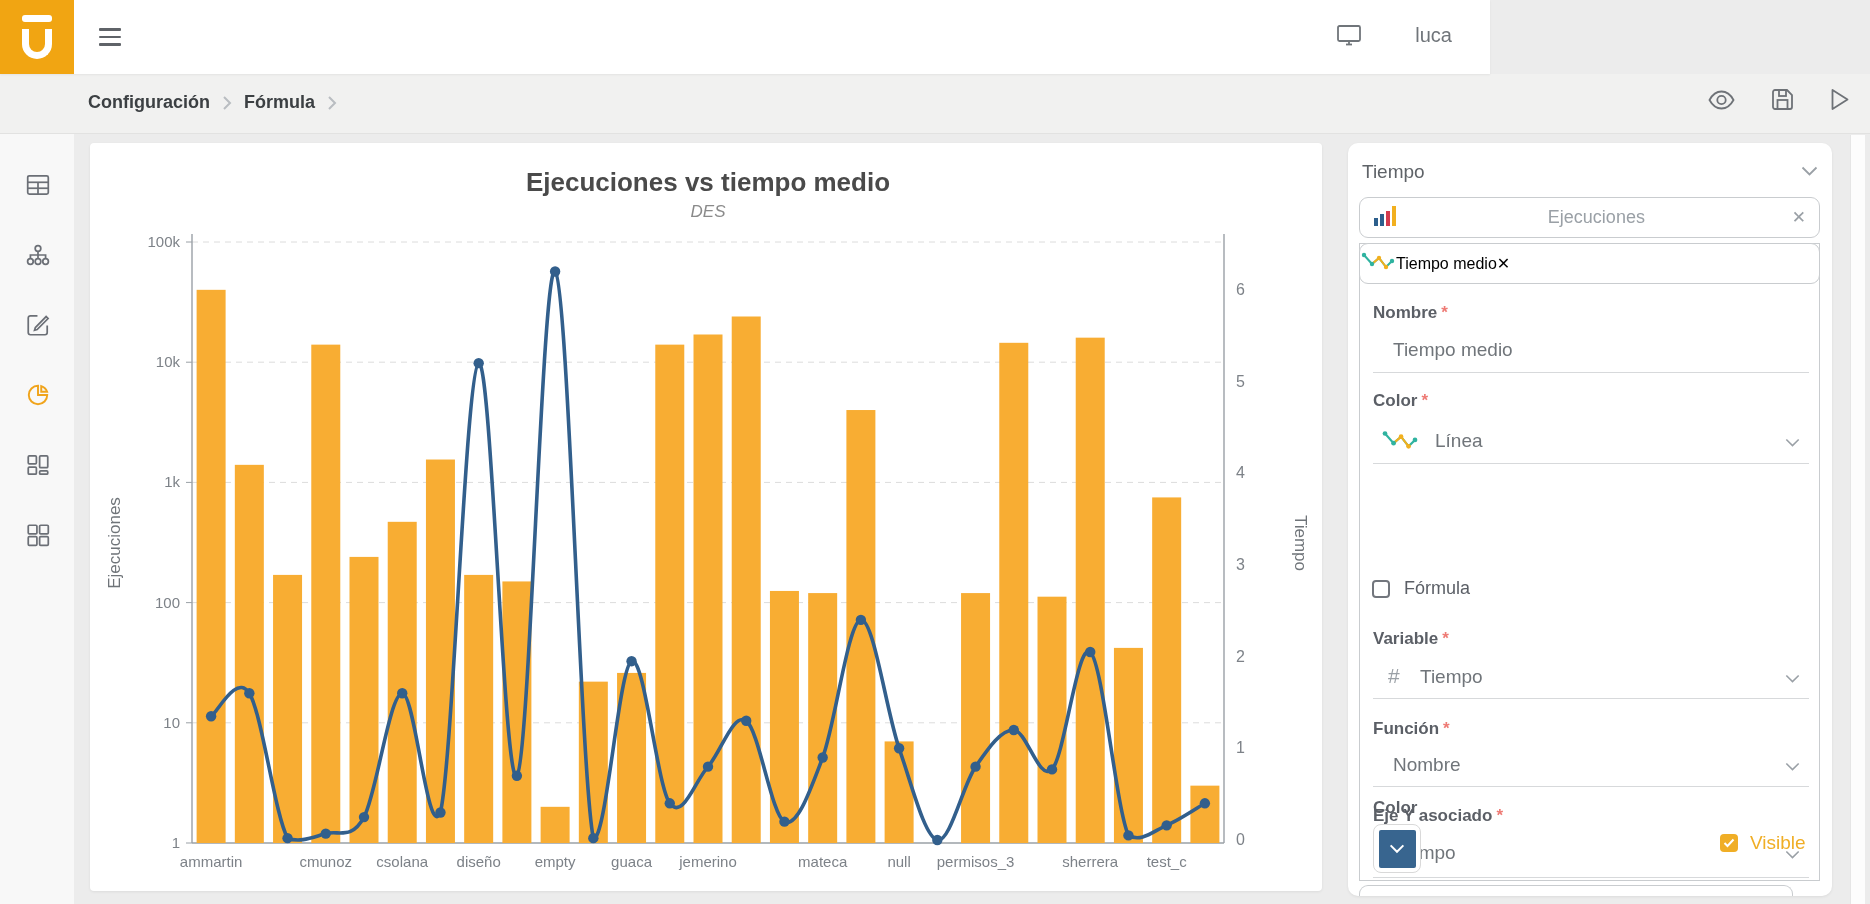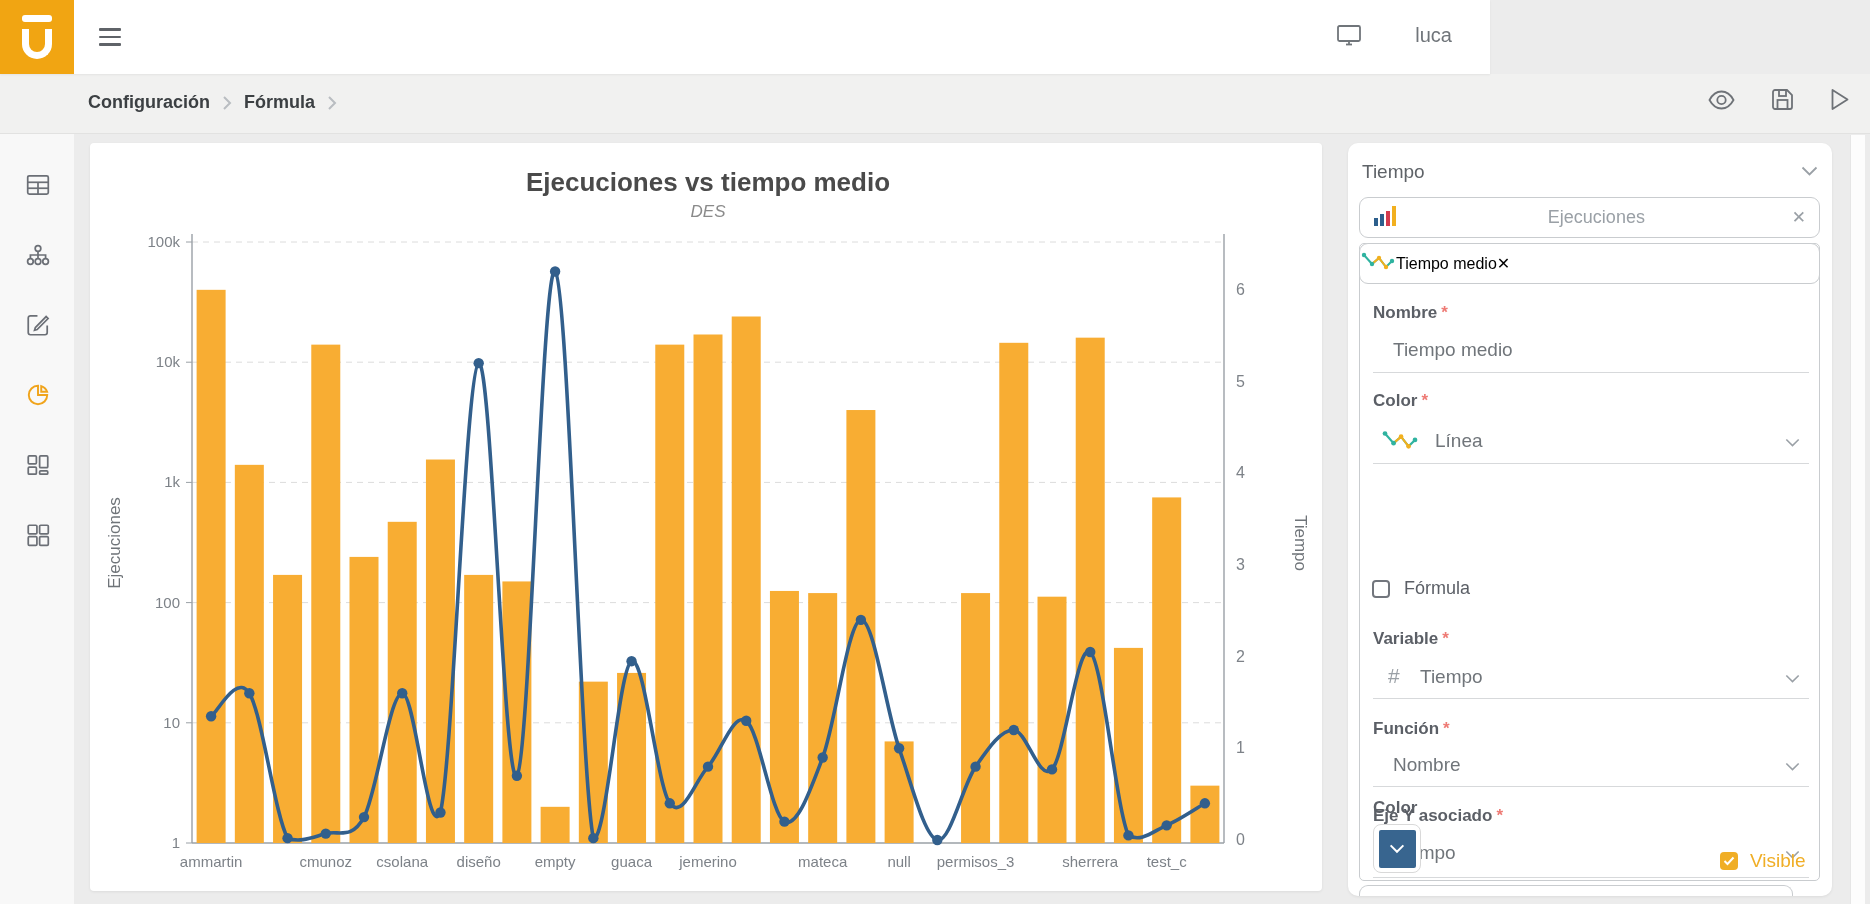--- a/index.html
+++ b/index.html
@@ -44,37 +44,37 @@
     border-radius:10px; box-shadow:0 1px 3px rgba(0,0,0,.07); overflow:hidden; }
   #panel-header { position:absolute; left:14px; top:12px; width:456px; height:34px;
     display:flex; justify-content:space-between; align-items:center; cursor:pointer; }
   #panel-header .ph-label { color:#5f6368; font-size:19px; }
   .chip { position:absolute; left:11px; width:461px; height:41px; border:1px solid #c9cccf;
     border-radius:9px; background:#fff; display:flex; align-items:center; cursor:pointer; }
   .chip .chip-icon { margin-left:11px; }
   .chip .chip-label { flex:1; text-align:center; color:#9aa0a6; font-size:18px; }
   .chip .chip-close { margin-right:13px; color:#9aa0a6; font-size:17px; cursor:pointer; }
   #series-card { position:absolute; left:11px; top:100px; width:461px; height:638px;
-    border:1px solid #c9cccf; border-radius:5px; background:#fff; }
+    border:1px solid #c9cccf; border-radius:0; background:#fff; }
   #series-card .chip-header { position:absolute; left:-1px; top:-1px; width:461px; height:41px;
     border:1px solid #c9cccf; border-radius:9px; display:flex; align-items:center; background:#fff; }
   .f-label { position:absolute; left:13px; color:#5b5f66; font-size:17px;font-weight:bold; }
   .f-req { color:#ee7a74; margin-left:4px; }
   .f-value { position:absolute; color:#70757a; font-size:19px; }
   .f-line { position:absolute; left:13px; width:436px; border-bottom:1px solid #d7d9db; }
   .f-chevron { position:absolute; left:425px; }
   .formula-row { position:absolute; left:12px; top:334px; display:flex; align-items:center; gap:14px; cursor:pointer; }
   .checkbox-empty { width:18px; height:18px; border:2px solid #72767d; border-radius:4px; background:#fff; }
   .formula-row .fr-label { color:#5b5f66; font-size:18px; }
   #color-btn { position:absolute; left:13px; top:580px; width:48px; height:49px;
     border:1px solid #d9d9d9; border-radius:8px; display:flex; align-items:center; justify-content:center;
     cursor:pointer; background:#fff; }
   #color-swatch { width:37px; height:38px; border-radius:2px; background:#38658F;
     display:flex; align-items:center; justify-content:center; }
-  #visible-row { position:absolute; left:360px; top:588px; display:flex; align-items:center; gap:12px; cursor:pointer;margin-top:18px; }
+  #visible-row { position:absolute; left:360px; top:588px; display:flex; align-items:center; gap:12px; cursor:pointer; }
   #visible-check { width:18px; height:18px; background:#F0AE26; border-radius:4px;
     display:flex; align-items:center; justify-content:center; }
   #visible-label { color:#F0AE26; font-size:19px; }
   #next-chip-peek { position:absolute; left:11px; top:742px; width:434px; height:14px;
     border:1px solid #c9cccf; border-bottom:none; border-radius:9px 9px 0 0; background:#fff; }
 
   #scroll-gutter { position:absolute; left:1850px; top:135px; width:15px; height:769px;
     background:#fdfdfd; border-left:1px solid #e6e6e6; }
 </style>
 </head>

